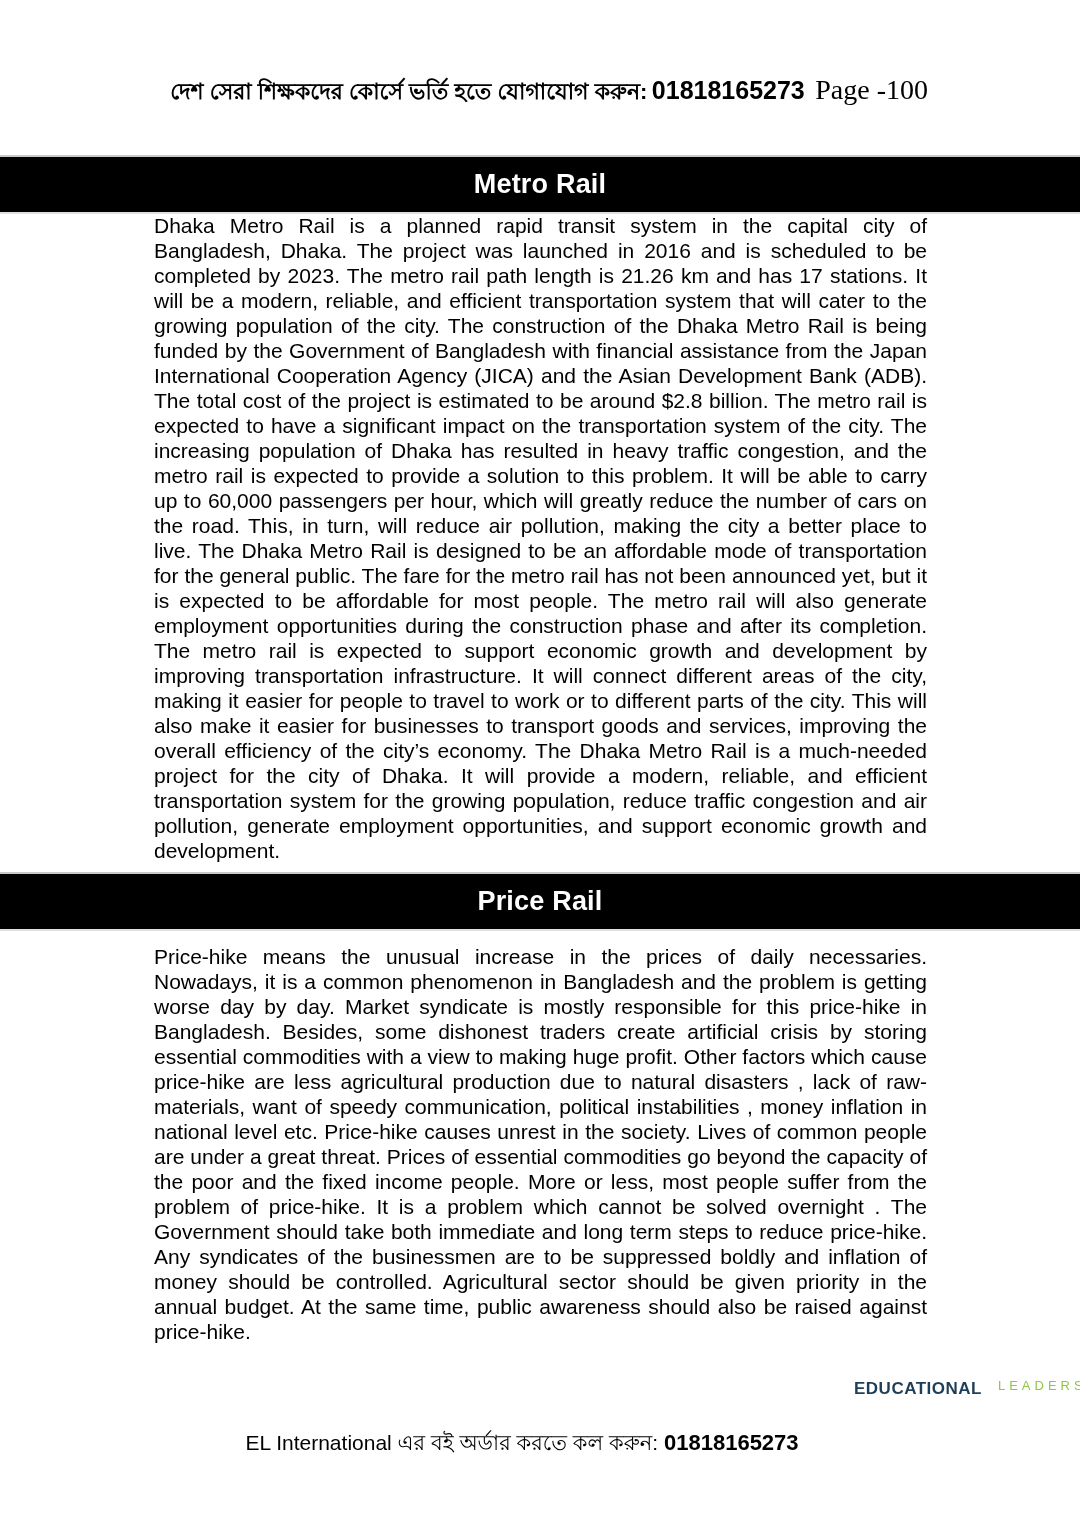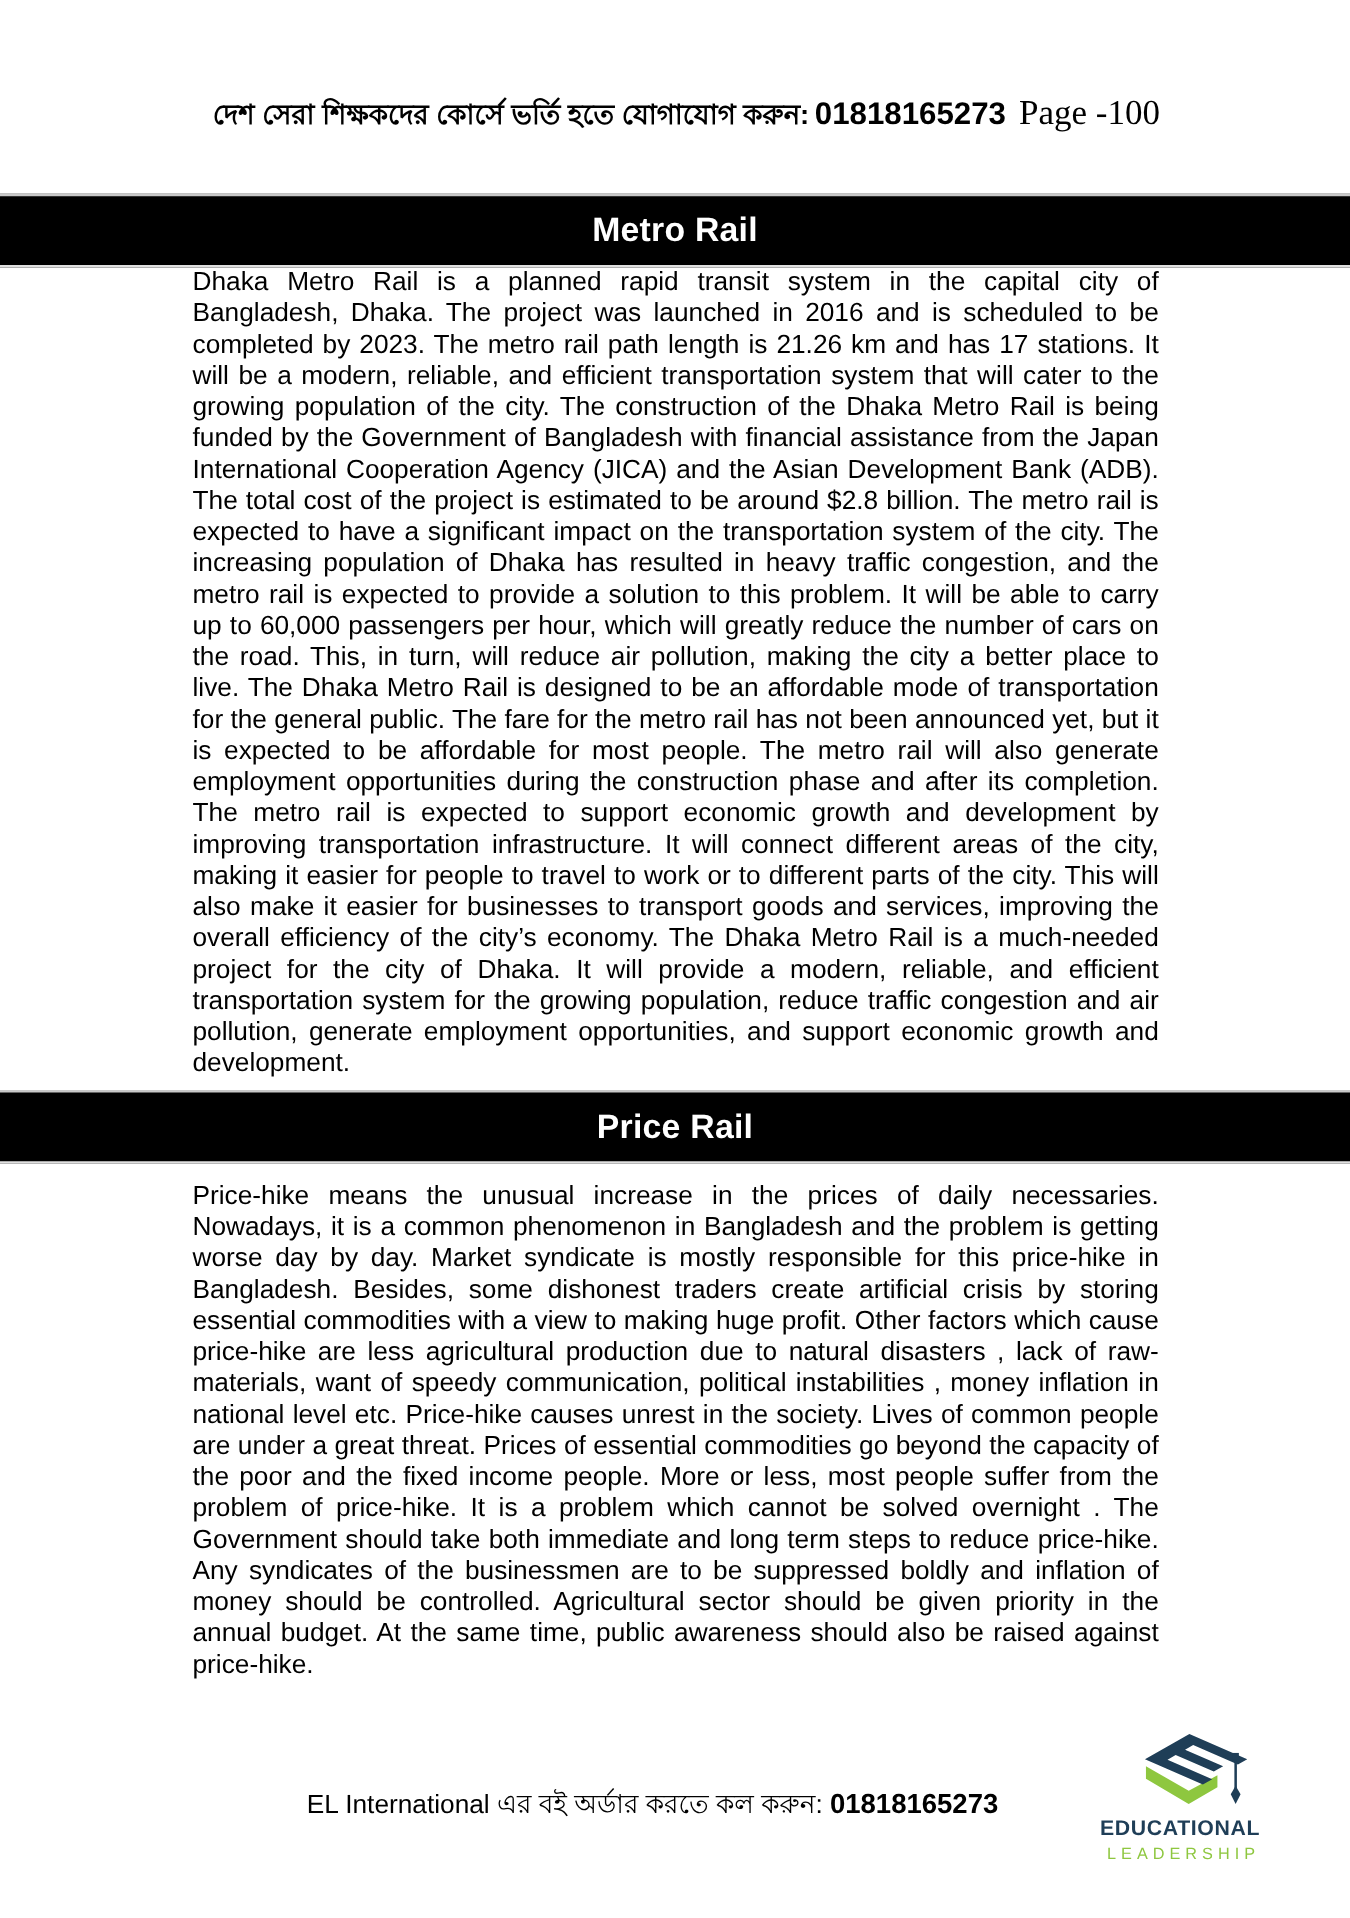--- a/index.html
+++ b/index.html
@@ -78,22 +78,23 @@
   }
   .page-footer .publisher { font-weight: normal; }
   .page-footer .order-text { font-weight: normal; }
   .page-footer .footer-phone { font-weight: bold; font-size: 22px; }
   .logo {
     position: absolute;
     left: 838px;
     top: 1376px;
     width: 170px;
     display: flex;
-    flex-direction: column;
-    align-items: flex-end;
+    flex-direction: row;
+    align-items: flex-start;
+    gap: 16px;
   }
   .logo-line1 {
     color: #1f3e57;
     font-weight: bold;
     font-size: 17px;
     letter-spacing: 0.5px;
     margin-top: 3px;
   }
   .logo-line2 {
     color: #8ec73f;

